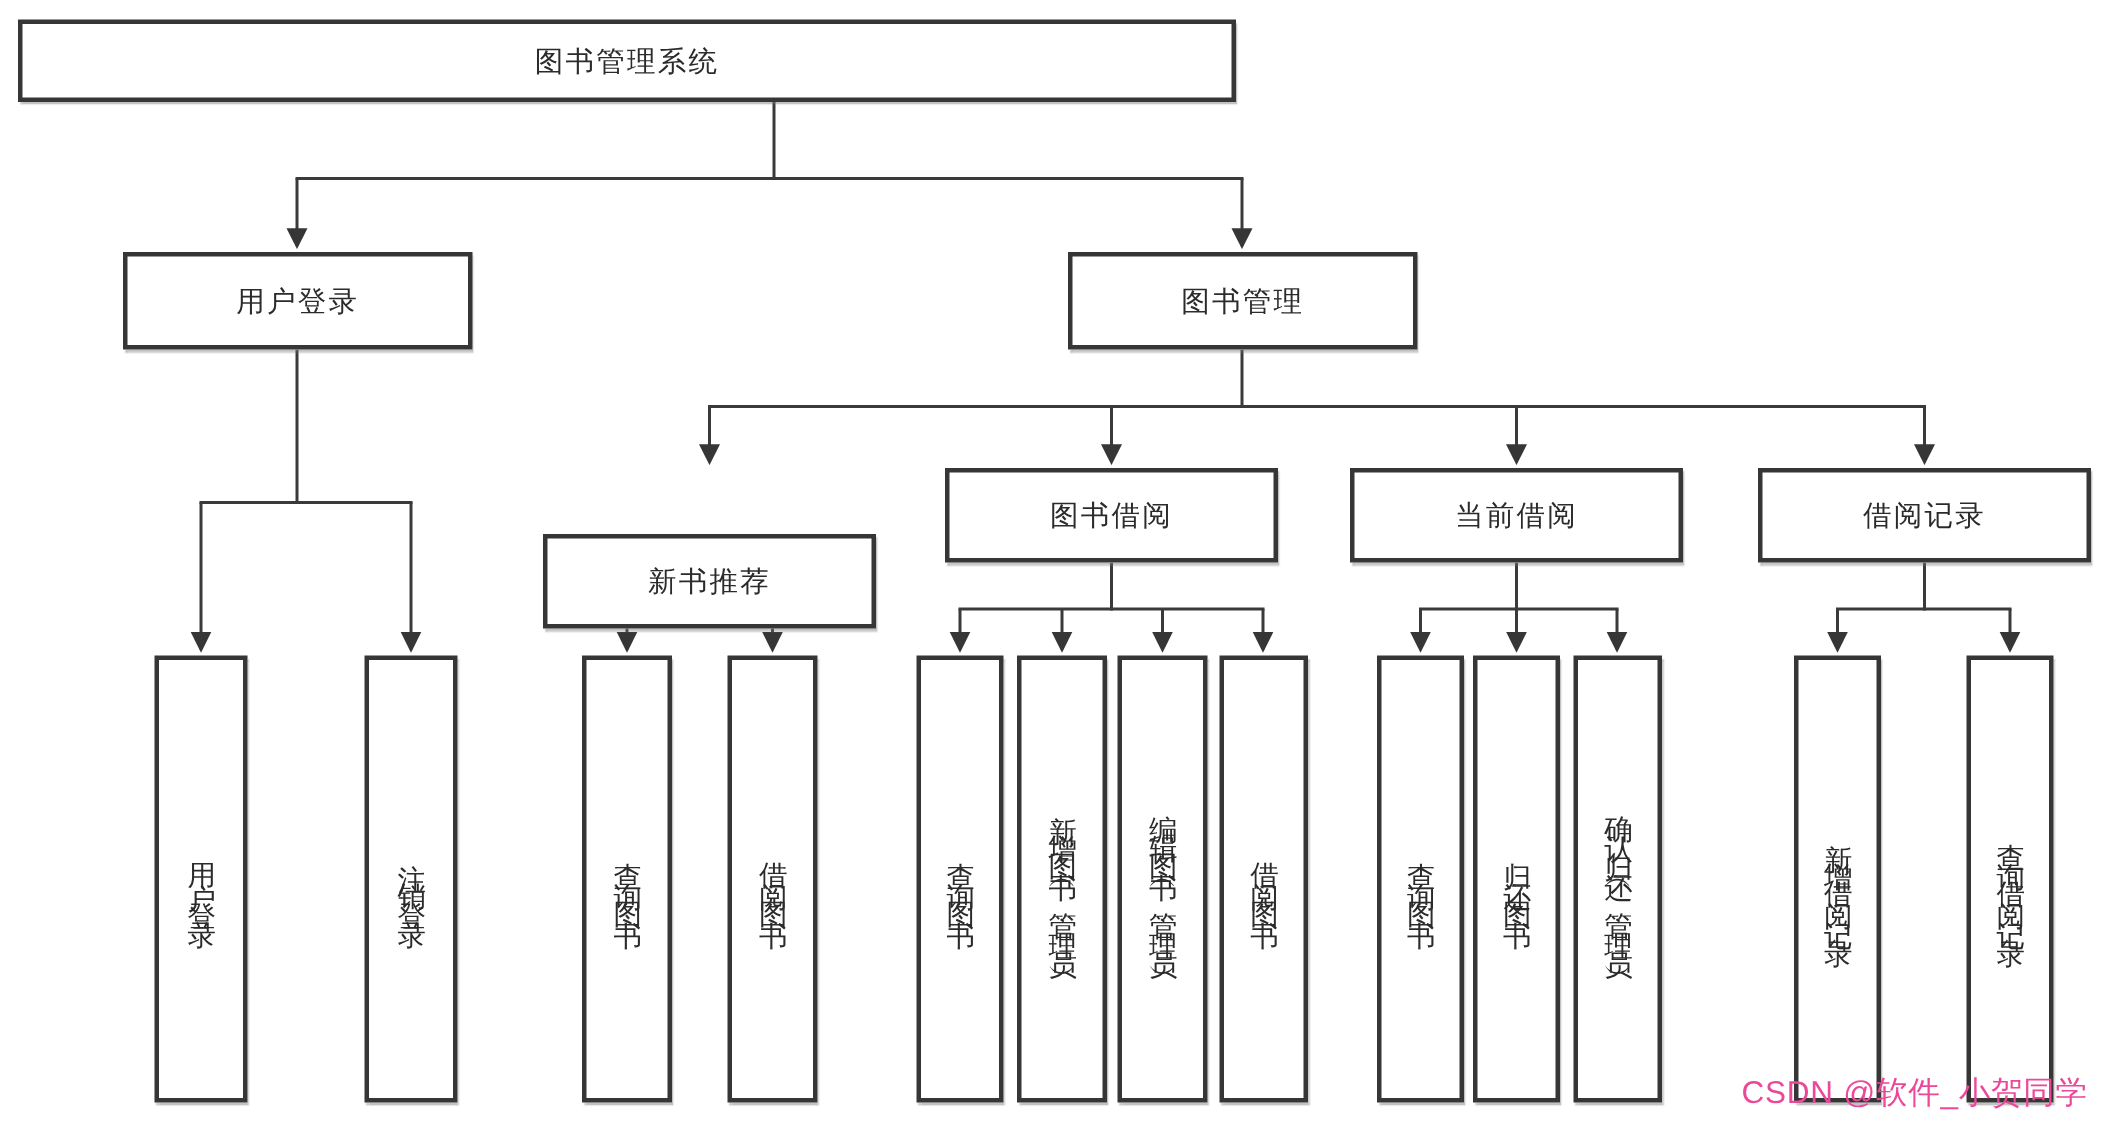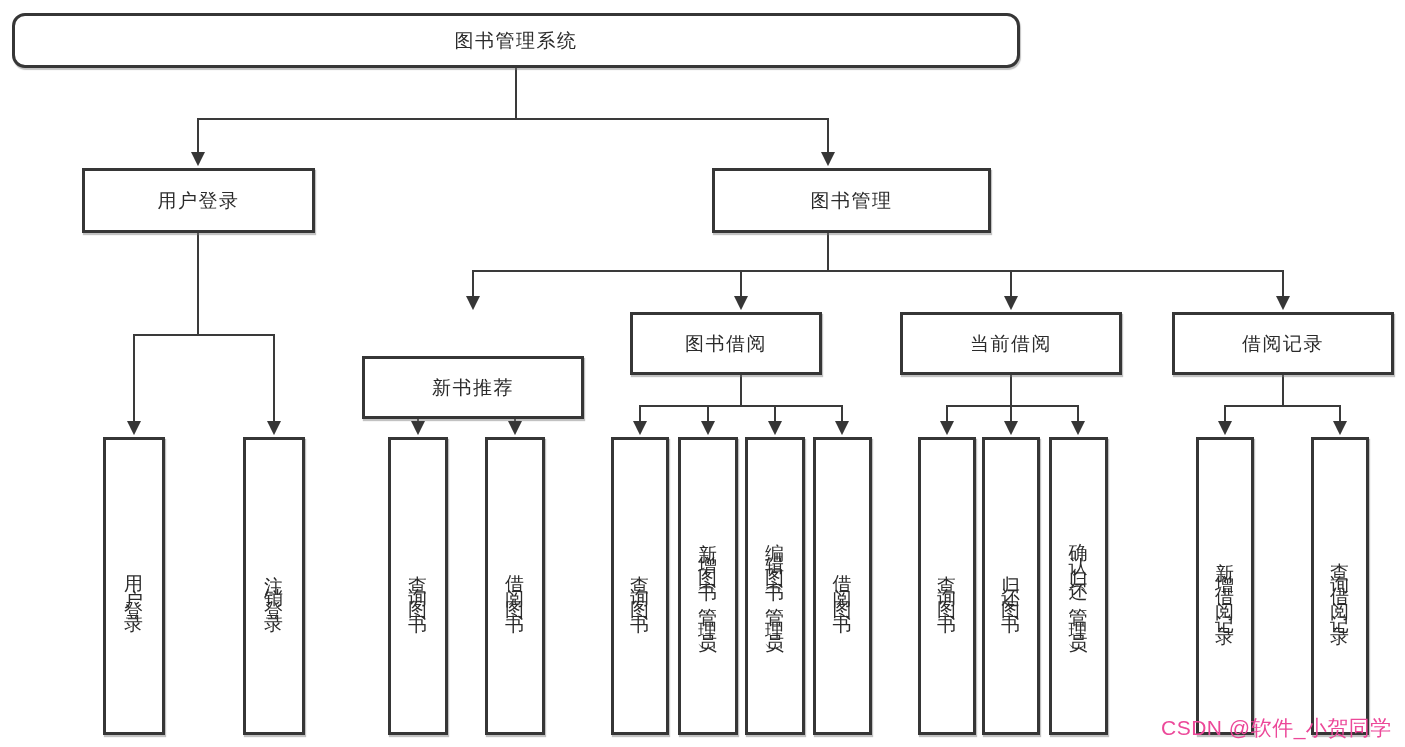--- a/index.html
+++ b/index.html
@@ -12,27 +12,27 @@
     position:absolute;background:#ffffff;border:3px solid #363636;box-sizing:border-box;
     display:flex;align-items:center;justify-content:center;
     box-shadow:1px 2px 1px rgba(120,120,120,0.45);
   }
   .h-box{font-size:19px;letter-spacing:1.5px;white-space:nowrap;}
   .v-box{
     writing-mode:vertical-rl;text-orientation:mixed;
     font-size:19px;line-height:1;letter-spacing:13px;
   }
   
-  .b-root{left:12px;top:13px;width:1008px;height:55px;border-radius:13px;}
+  .b-root{left:12px;top:13px;width:812px;height:55px;}
   
   .b-userlogin{left:82px;top:168px;width:233px;height:65px;}
-  .b-bookmgmt{left:712px;top:168px;width:279px;height:65px;}
+  .b-bookmgmt{left:712px;top:168px;width:233px;height:65px;}
   
   .b-newbook{left:362px;top:312px;width:222px;height:63px;margin-top:44px;}
-  .b-borrow{left:630px;top:312px;width:192px;height:63px;}
+  .b-borrow{left:630px;top:312px;width:222px;height:63px;}
   .b-current{left:900px;top:312px;width:222px;height:63px;}
   .b-records{left:1172px;top:312px;width:222px;height:63px;}
   
   .leaf{top:437px;height:298px;}
   .b-l-a1{left:103px;width:62px;}
   .b-l-a2{left:243px;width:62px;}
   .b-l-b1{left:388px;width:60px;}
   .b-l-b2{left:485px;width:60px;}
   .b-l-c1{left:611px;width:58px;}
   .b-l-c2{left:678px;width:60px;}

